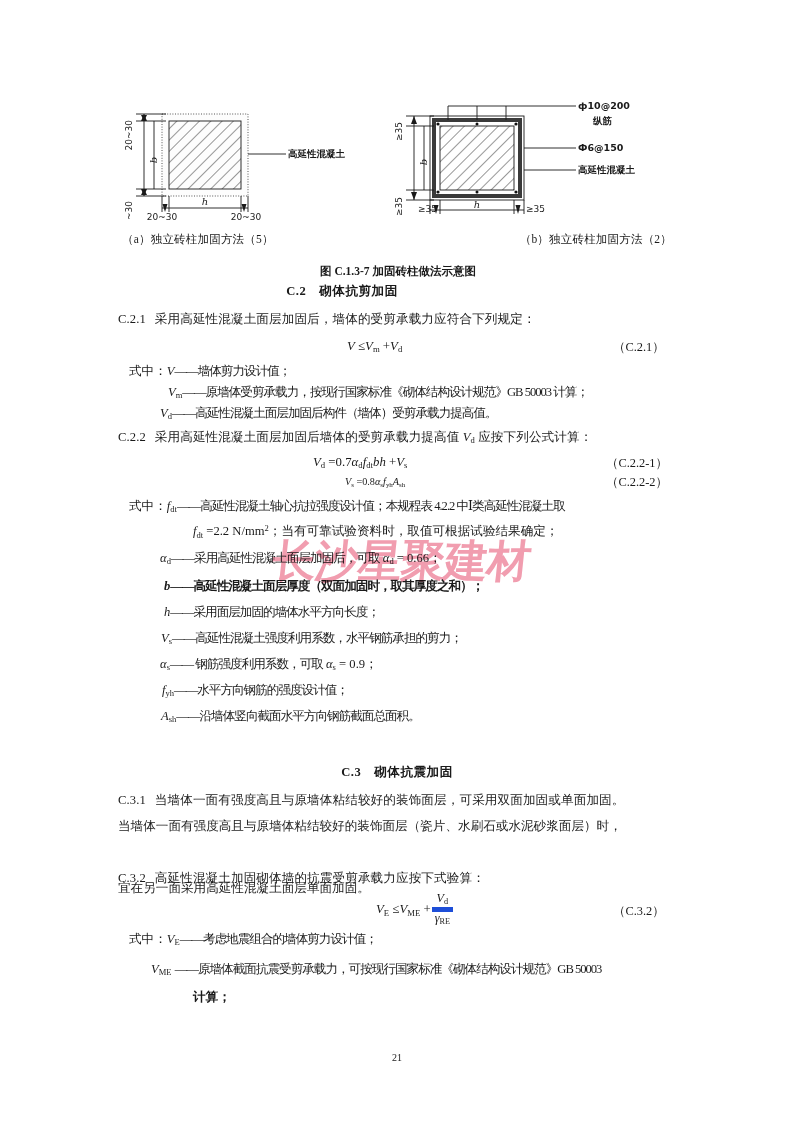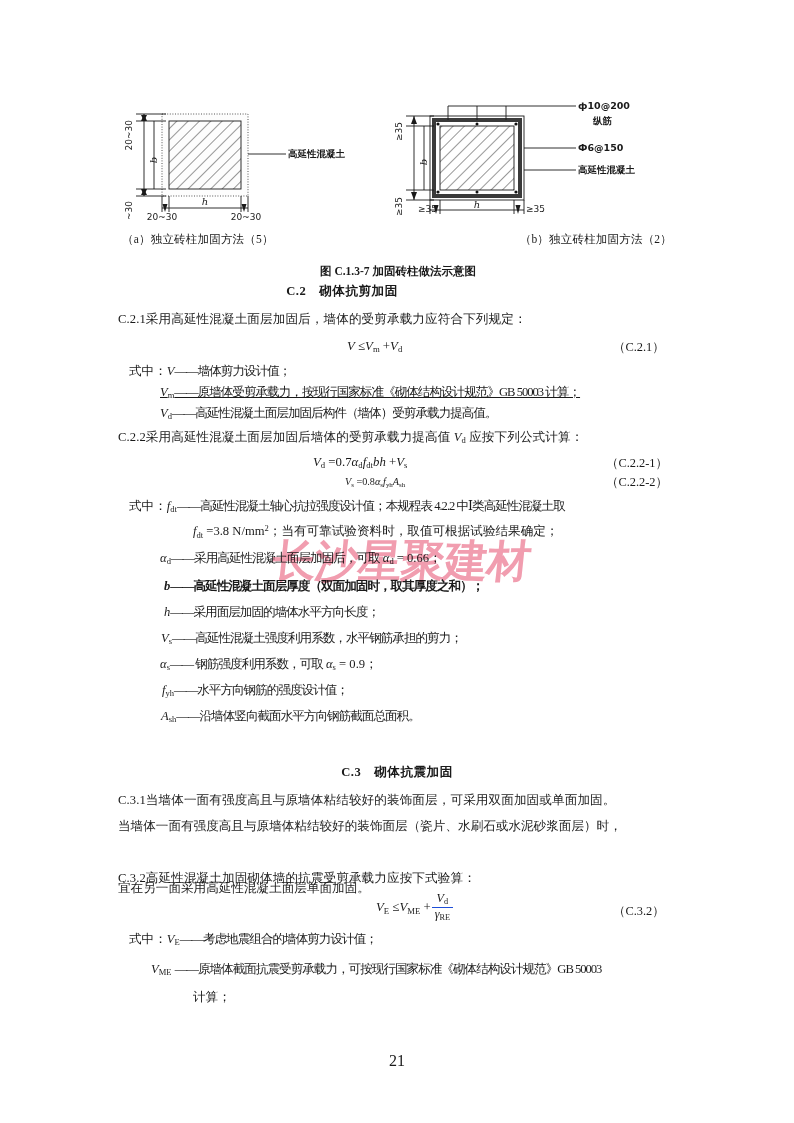--- a/index.html
+++ b/index.html
@@ -28,46 +28,46 @@
   .subcapB{margin-right:6px;}
   .figcap{text-align:center;font-size:11.5px;font-weight:bold;margin-top:17px;}
 
   
   .sec-head{text-align:center;font-weight:bold;font-size:13px;letter-spacing:.5px;}
   .sec-head .num{margin-right:13px;}
 
   
   .tx{position:absolute;font-size:12.6px;line-height:1.0;white-space:nowrap;}
   .clause{letter-spacing:.1px;}
-  .clause .cn{}
+  .clause .cn{margin-right:9px;}
   .defn{white-space:nowrap;}
   .eqno{position:absolute;font-size:12.4px;}
   .eq{position:absolute;font-size:12.8px;white-space:nowrap;}
   .eq.small{font-size:10.2px;}
 
   i.v{font-style:italic;font-family:"Liberation Serif",serif;}
   sub{font-size:.68em;vertical-align:-.28em;font-style:normal;}
   sup{font-size:.68em;vertical-align:.5em;font-style:normal;}
   .dash{letter-spacing:-1px;}
 
   .frac{display:inline-block;vertical-align:middle;text-align:center;
         position:relative;top:-0.05em;margin:0 1px;}
   .frac .nu{display:block;padding:0 3px;font-size:.95em;line-height:1.05;}
-  .frac .de{display:block;padding:0 3px;border-top:1px solid #1d4ed8;
+  .frac .de{display:block;padding:0 3px;border-top:5px solid #1d4ed8;
             font-size:.95em;line-height:1.15;}
 
   
   .watermark{position:absolute;left:272px;top:532px;width:262px;height:58px;
     font-family:"DejaVu Sans",sans-serif;font-weight:bold;font-size:44px;
     color:#e8607e;opacity:.62;letter-spacing:-1px;
     transform:skewX(-6deg);pointer-events:none;white-space:nowrap;
     line-height:58px;mix-blend-mode:multiply;}
 
   .pageno{position:absolute;left:0;right:0;top:1052px;text-align:center;
-          font-size:16px;}
+          font-size:10px;}
 </style>
 </head>
 <body>
 
 <div class="page">
 
   <div class="figure-block">
     <div class="diagrams">
 
       <div class="diagram dgA">
@@ -191,21 +191,21 @@
   </div>
 
   <div class="eq" style="left:347px;top:339px;">
     <i class="v">V</i> ≤<i class="v">V</i><sub>m</sub> +<i class="v">V</i><sub>d</sub>
   </div>
   <div class="eqno" style="left:613px;top:339px;">（C.2.1）</div>
 
   <div class="tx defn" style="left:129px;top:365px;">
     <span>式中：</span><i class="v">V</i><span class="dash">——墙体剪力设计值；</span>
   </div>
-  <div class="tx defn" style="left:160px;top:386px;text-decoration:underline;">
+  <div class="tx defn" style="left:168px;top:386px;">
     <i class="v">V</i><sub>m</sub><span class="dash">——原墙体受剪承载力，按现行国家标准《砌体结构设计规范》GB 50003 计算；</span>
   </div>
   <div class="tx defn" style="left:160px;top:407px;">
     <i class="v">V</i><sub>d</sub><span class="dash">——高延性混凝土面层加固后构件（墙体）受剪承载力提高值。</span>
   </div>
 
   <div class="tx clause" style="left:118px;top:431px;">
     <span class="cn">C.2.2</span><span>采用高延性混凝土面层加固后墙体的受剪承载力提高值</span><i class="v"> V</i><sub>d</sub>
     <span>应按下列公式计算：</span>
   </div>
@@ -217,21 +217,21 @@
 
   <div class="eq small" style="left:345px;top:476px;">
     <i class="v">V</i><sub>s</sub> =0.8<i class="v">α</i><sub>s</sub><i class="v">f</i><sub>yh</sub><i class="v">A</i><sub>sh</sub>
   </div>
   <div class="eqno" style="left:606px;top:474px;">（C.2.2-2）</div>
 
   <div class="tx defn" style="left:129px;top:500px;">
     <span>式中：</span><i class="v">f</i><sub>dt</sub><span class="dash">——高延性混凝土轴心抗拉强度设计值；本规程表 4.2.2 中Ⅰ类高延性混凝土取</span>
   </div>
   <div class="tx defn" style="left:193px;top:524px;">
-    <i class="v">f</i><sub>dt</sub> <span>=3.8 N/mm</span><sup>2</sup><span>；当有可靠试验资料时，取值可根据试验结果确定；</span>
+    <i class="v">f</i><sub>dt</sub> <span>=2.2 N/mm</span><sup>2</sup><span>；当有可靠试验资料时，取值可根据试验结果确定；</span>
   </div>
 
   <div class="tx defn" style="left:160px;top:552px;">
     <i class="v">α</i><sub>d</sub><span class="dash">——采用高延性混凝土面层加固后，可取</span> <i class="v">α</i><sub>d</sub>
     <span>= 0.66；</span>
   </div>
   <div class="tx defn" style="left:164px;top:580px;font-weight:bold;">
     <i class="v">b</i><span class="dash">——高延性混凝土面层厚度（双面加固时，取其厚度之和）；</span>
   </div>
   <div class="tx defn" style="left:164px;top:606px;">
@@ -269,19 +269,19 @@
     <i class="v">V</i><sub>E</sub> ≤<i class="v">V</i><sub>ME</sub> +<span class="frac"><span class="nu"><i class="v">V</i><sub>d</sub></span><span class="de"><i class="v">γ</i><sub>RE</sub></span></span>
   </div>
   <div class="eqno" style="left:613px;top:903px;">（C.3.2）</div>
 
   <div class="tx defn" style="left:129px;top:933px;">
     <span>式中：</span><i class="v">V</i><sub>E</sub><span class="dash">——考虑地震组合的墙体剪力设计值；</span>
   </div>
   <div class="tx defn" style="left:151px;top:963px;">
     <i class="v">V</i><sub>ME</sub> <span class="dash">——原墙体截面抗震受剪承载力，可按现行国家标准《砌体结构设计规范》GB 50003</span>
   </div>
-  <div class="tx" style="left:193px;top:991px;">计算；</div>
+  <div class="tx" style="left:193px;top:991px;font-weight:bold;">计算；</div>
 
   <div class="watermark">长沙星聚建材</div>
 
   <div class="pageno">21</div>
 
 </div>
 
 </body></html>

